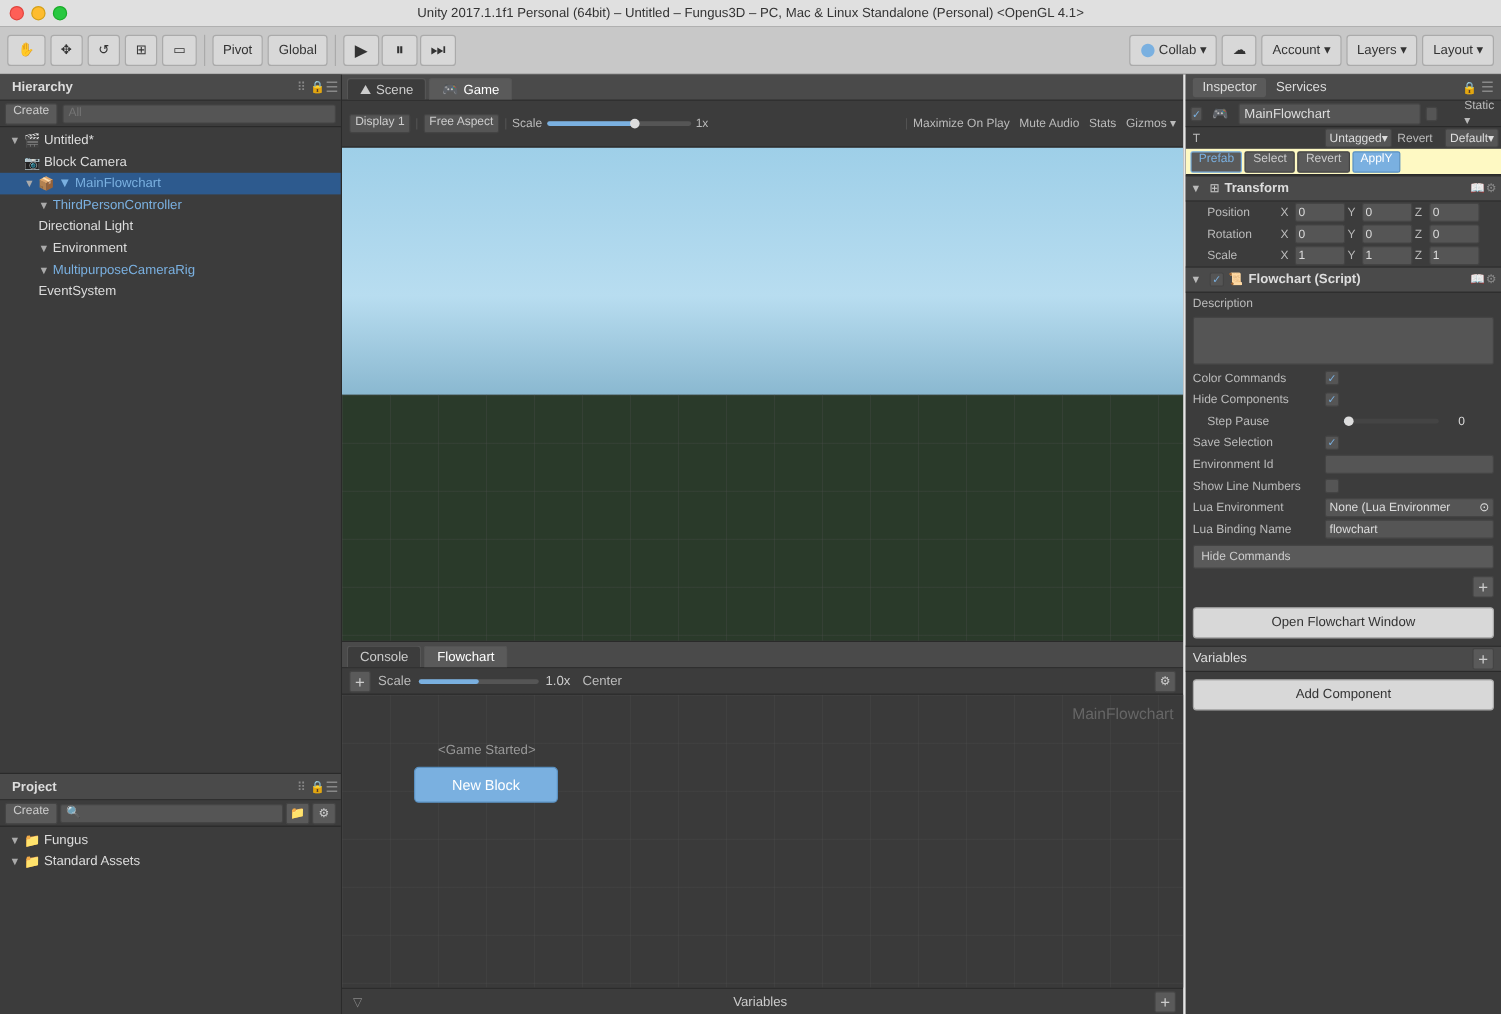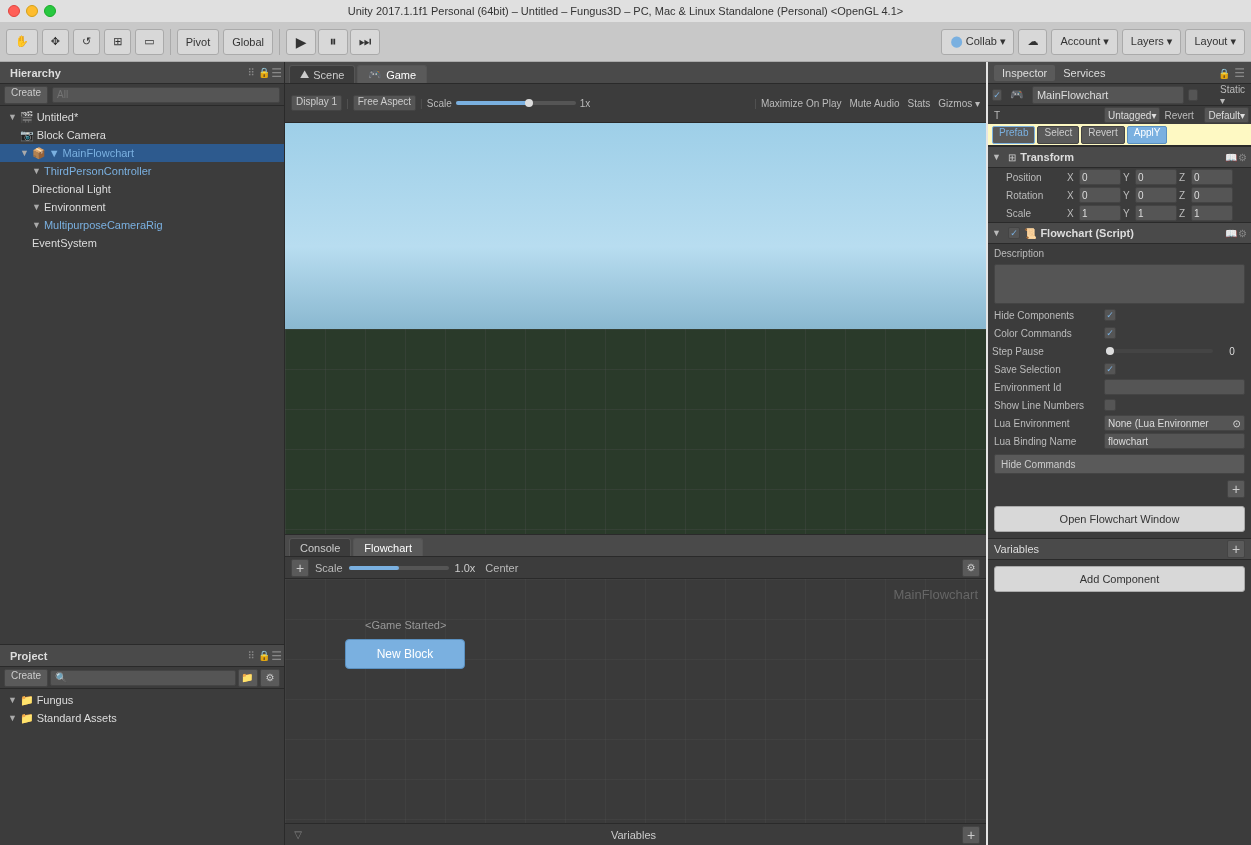--- a/index.html
+++ b/index.html
@@ -91,21 +91,21 @@
     .xyz-row { display: flex; align-items: center; padding: 1px 18px; min-height: 18px; gap: 16px; }
     .xyz-label-main { width: 70px; font-size: 10px; color: #bbb; }
     .xyz-group { display: flex; align-items: center; gap: 2px; flex: 1; }
     .xyz-letter { font-size: 10px; color: #bbb; width: 10px; }
     .xyz-input { width: 42px; height: 16px; background: #555; border: 1px solid #444; border-radius: 2px; font-size: 10px; color: #ddd; padding: 0 2px; display: flex; align-items: center; }
     .checkbox-row { display: flex; align-items: center; padding: 1px 6px; min-height: 18px; }
     .checkbox { width: 12px; height: 12px; background: #555; border: 1px solid #444; border-radius: 2px; display: flex; align-items: center; justify-content: center; }
     .checkbox.checked::after { content: '✓'; font-size: 9px; color: #7ab0e0; }
     .checkbox-empty { width: 12px; height: 12px; background: #555; border: 1px solid #444; border-radius: 2px; }
 
-    .slider-row { display: flex; align-items: center; padding: 1px 4px; min-height: 18px; gap: 4px; }
+    .slider-row { display: flex; align-items: center; padding: 1px 18px; min-height: 18px; gap: 4px; }
     .slider-track { flex: 1; height: 4px; background: #444; border-radius: 2px; position: relative; }
     .slider-fill { height: 4px; background: #7ab0e0; border-radius: 2px; width: 5%; }
     .slider-thumb { width: 8px; height: 8px; background: #ddd; border-radius: 50%; position: absolute; top: -2px; left: 0; }
     .slider-value { width: 30px; font-size: 10px; color: #ddd; text-align: center; }
 
     .full-input { width: 100%; height: 16px; background: #555; border: 1px solid #444; border-radius: 2px; font-size: 10px; color: #ddd; padding: 0 3px; }
     .desc-area { width: 100%; height: 40px; background: #555; border: 1px solid #444; border-radius: 2px; font-size: 10px; color: #ddd; padding: 2px 3px; resize: none; margin: 2px 6px; width: calc(100% - 12px); }
 
     .lua-env-row { display: flex; align-items: center; padding: 1px 6px; min-height: 18px; }
     .lua-env-value { flex: 1; height: 16px; background: #555; border: 1px solid #444; border-radius: 2px; font-size: 10px; color: #ddd; padding: 0 3px; display: flex; align-items: center; justify-content: space-between; }
@@ -481,25 +481,25 @@
       <span style="font-size:10px;color:#888;margin-left:4px;">📖</span>
       <span style="font-size:10px;color:#888;">⚙</span>
     </div>
 
     <div class="inspector-row">
       <span class="inspector-label">Description</span>
     </div>
     <textarea class="desc-area" style=""></textarea>
 
     <div class="checkbox-row">
+      <span class="inspector-label">Color Commands</span>
+      <div class="checkbox checked"></div>
+    </div>
+    <div class="checkbox-row">
       <span class="inspector-label">Hide Components</span>
-      <div class="checkbox checked"></div>
-    </div>
-    <div class="checkbox-row">
-      <span class="inspector-label">Color Commands</span>
       <div class="checkbox checked"></div>
     </div>
 
     <div class="slider-row">
       <span class="inspector-label">Step Pause</span>
       <div class="slider-track">
         <div class="slider-fill"></div>
         <div class="slider-thumb"></div>
       </div>
       <span class="slider-value">0</span>

